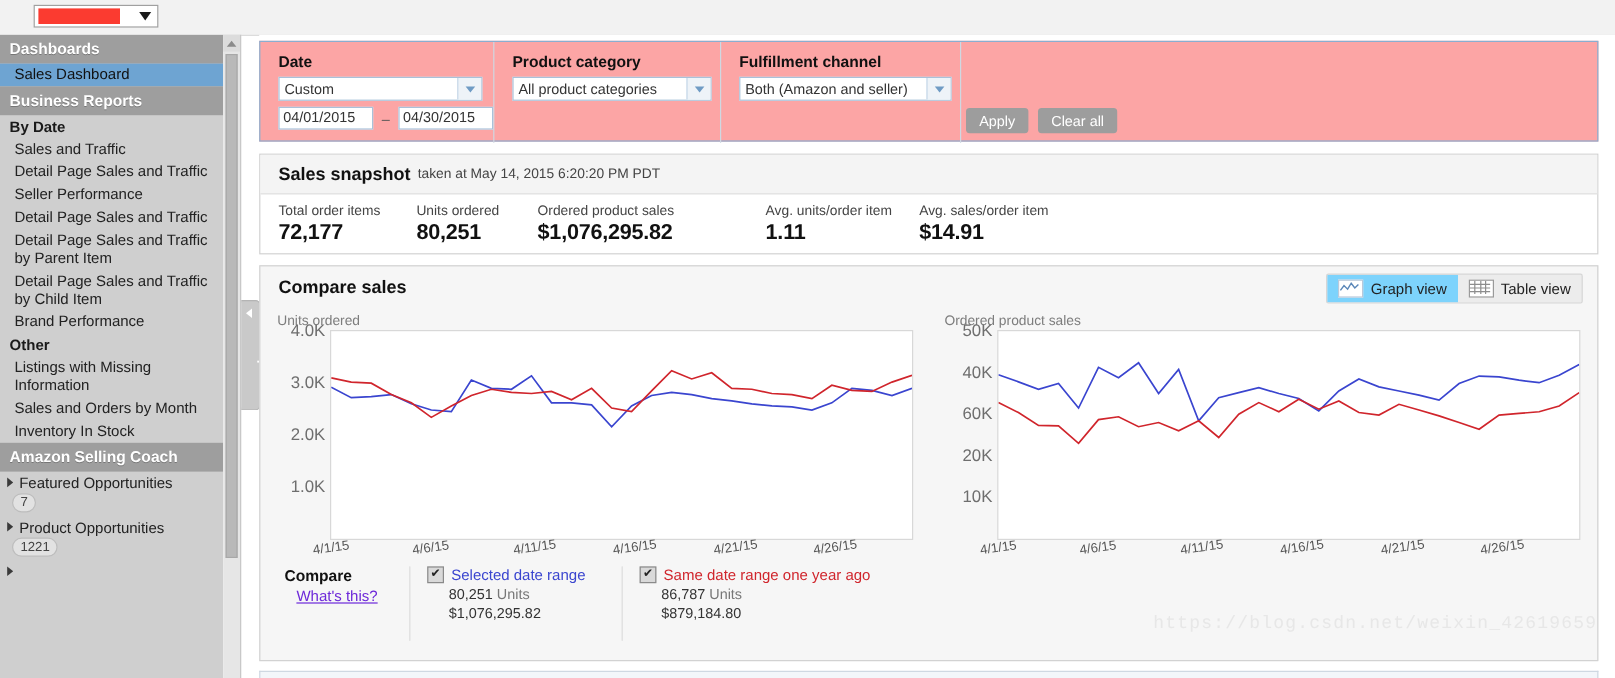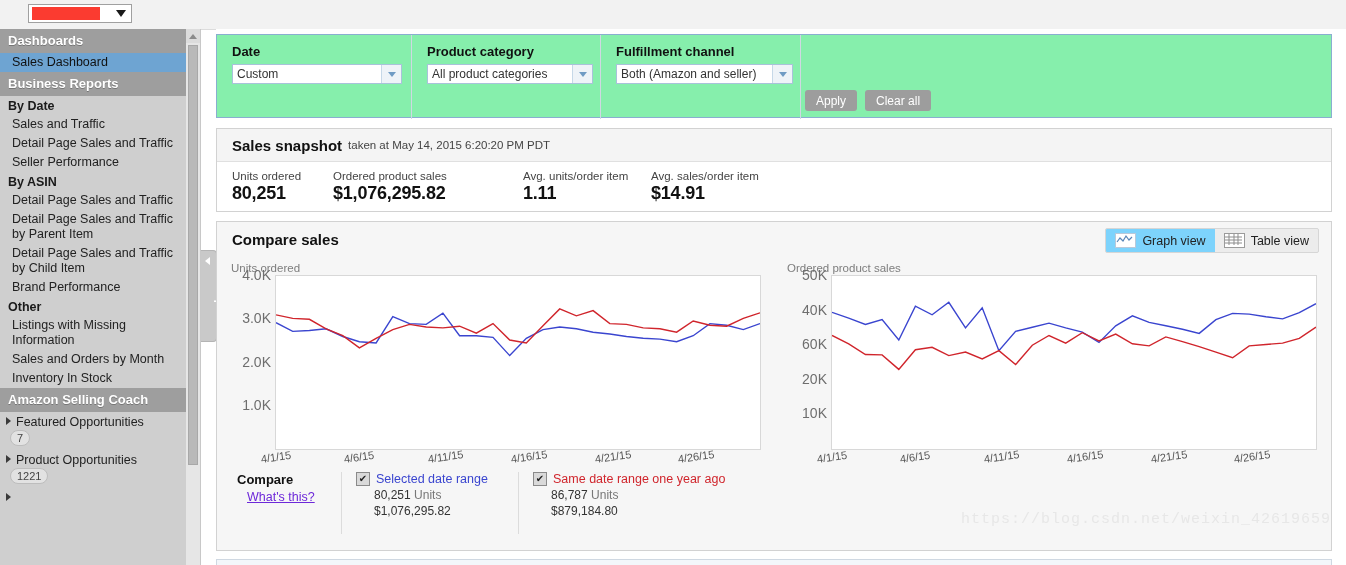--- a/index.html
+++ b/index.html
@@ -31,21 +31,21 @@
   .pill{display:inline-block;background:#e2e2e2;border:1px solid #bdbdbd;border-radius:8px;padding:0 6px;font-size:11px;color:#444;line-height:14px;margin-left:4px;vertical-align:1px;}
 
   
   .reports-tab{position:absolute;left:201px;top:250px;width:15px;height:90px;background:#c9c9c9;border:1px solid #b4b4b4;border-left:none;border-radius:0 4px 4px 0;}
   .reports-tab .chev{position:absolute;top:6px;left:4px;width:0;height:0;border-top:4px solid transparent;border-bottom:4px solid transparent;border-right:5px solid #ffffff;}
   .reports-tab .vtxt{position:absolute;top:50px;left:-11px;width:60px;text-align:center;color:#ffffff;font-size:11px;font-weight:bold;transform:rotate(90deg);letter-spacing:.3px;}
 
   
   .content{position:absolute;left:216px;top:29px;width:1130px;height:536px;background:#ffffff;}
 
-  .panel{background:#86efac;border:1px solid #8aaed0;box-sizing:border-box;}
+  .panel{background:#fca5a5;border:1px solid #8aaed0;box-sizing:border-box;}
 
   .filterbar{position:absolute;left:0px;top:5px;width:1116px;height:84px;}
   .fgroup{position:absolute;top:0;height:84px;box-sizing:border-box;padding:9px 0 0 15px;}
   .fgroup.sep{border-right:1px solid #cfd8e2;}
   .flabel{font-weight:bold;font-size:13px;color:#111;margin-bottom:5px;}
   .fselect{position:relative;height:20px;border:1px solid #a9c2da;background:#ffffff;box-sizing:border-box;display:flex;align-items:center;font-size:12px;color:#333;padding-left:4px;}
   .fselect .btn{position:absolute;right:0;top:0;bottom:0;width:19px;background:#eef3f8;border-left:1px solid #c6d8e8;display:flex;align-items:center;justify-content:center;}
   .fselect .btn i{width:0;height:0;border-left:4px solid transparent;border-right:4px solid transparent;border-top:5px solid #6f9bc4;}
   .dateinputs{display:flex;align-items:center;margin-top:5px;}
   .dinput{width:81px;height:19px;border:1px solid #a9c2da;background:#fff;box-sizing:border-box;font-size:12px;color:#333;padding-left:3px;line-height:17px;}
@@ -115,21 +115,20 @@
     <div class="sb-head">Dashboards</div>
     <div class="sb-item sel">Sales Dashboard</div>
 
     <div class="sb-head">Business Reports</div>
 
     <div class="sb-sub">By Date</div>
     <div class="sb-item">Sales and Traffic</div>
     <div class="sb-item">Detail Page Sales and Traffic</div>
     <div class="sb-item">Seller Performance</div>
 
-    <div class="sb-sub">By ASIN</div>
     <div class="sb-item">Detail Page Sales and Traffic</div>
     <div class="sb-item">Detail Page Sales and Traffic by Parent Item</div>
     <div class="sb-item">Detail Page Sales and Traffic by Child Item</div>
     <div class="sb-item">Brand Performance</div>
 
     <div class="sb-sub">Other</div>
     <div class="sb-item">Listings with Missing Information</div>
     <div class="sb-item">Sales and Orders by Month</div>
     <div class="sb-item">Inventory In Stock</div>
 
@@ -161,20 +160,25 @@
 
     <div class="panel filterbar">
       <div class="fgroup sep" style="left:0;width:195px;">
         <div class="flabel">Date</div>
         <div class="fselect" style="width:170px;">
           <span>Custom</span>
           <span class="btn">
               <i></i>
             </span>
         </div>
+        <div class="dateinputs">
+          <div class="dinput">04/01/2015</div>
+          <span class="dash">–</span>
+          <div class="dinput">04/30/2015</div>
+        </div>
       </div>
 
       <div class="fgroup sep" style="left:195px;width:189px;">
         <div class="flabel">Product category</div>
         <div class="fselect" style="width:166px;">
           <span>All product categories</span>
           <span class="btn">
               <i></i>
             </span>
         </div>
@@ -195,20 +199,24 @@
         <button class="fbtn">Clear all</button>
       </div>
     </div>
 
     <div class="snapshot">
       <div class="snap-head">
         <span class="snap-title">Sales snapshot</span>
         <span class="snap-sub">taken at May 14, 2015 6:20:20 PM PDT</span>
       </div>
       <div class="snap-metrics">
+        <div class="metric" style="width:115px;">
+          <div class="ml">Total order items</div>
+          <div class="mv">72,177</div>
+        </div>
         <div class="metric" style="width:101px;">
           <div class="ml">Units ordered</div>
           <div class="mv">80,251</div>
         </div>
         <div class="metric" style="width:190px;">
           <div class="ml">Ordered product sales</div>
           <div class="mv">$1,076,295.82</div>
         </div>
         <div class="metric" style="width:128px;">
           <div class="ml">Avg. units/order item</div>

